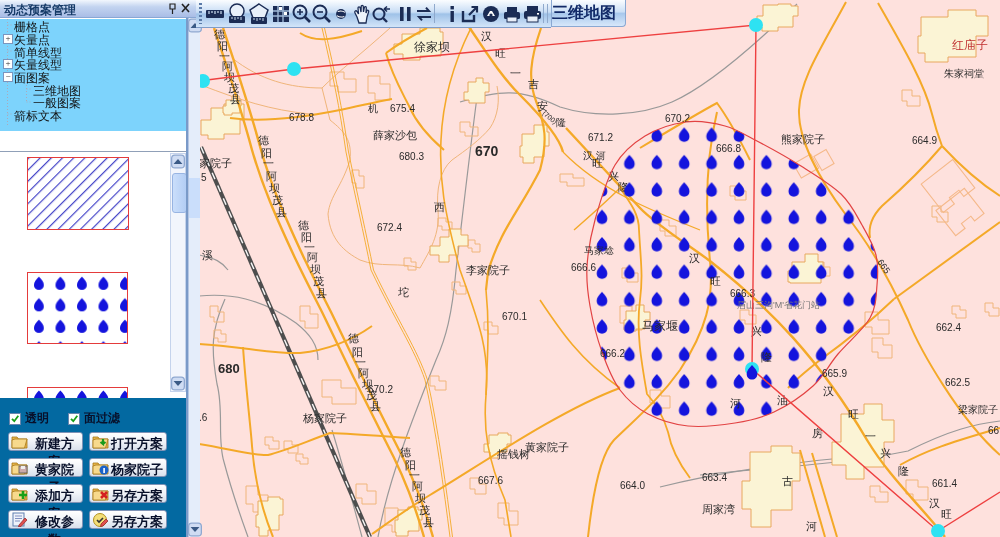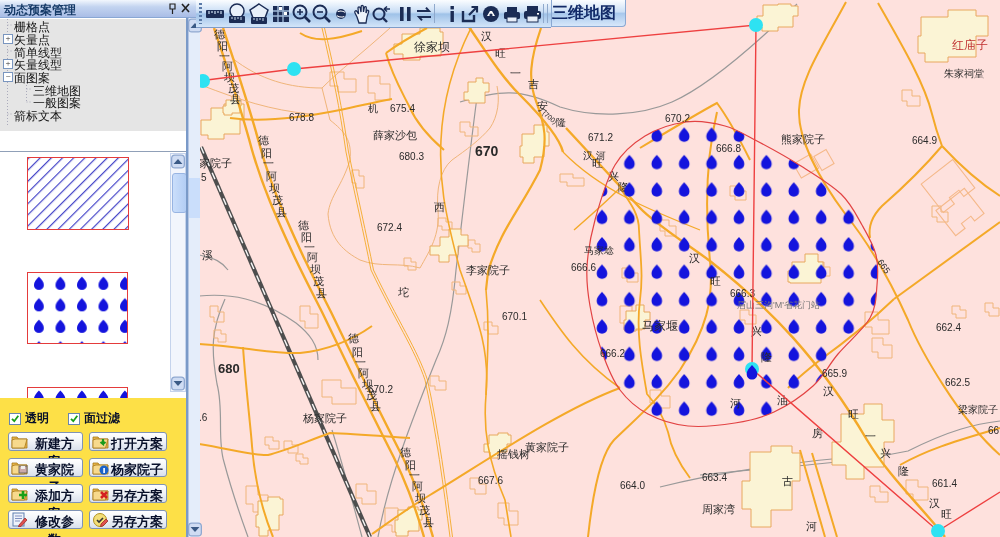--- a/index.html
+++ b/index.html
@@ -1,30 +1,30 @@
 <!DOCTYPE html>
 <html><head>
 <meta charset="utf-8">
 <style>
 html,body{margin:0;padding:0;width:1000px;height:537px;overflow:hidden;
   font-family:"Liberation Sans",sans-serif;background:#fee1dd;}
 #panel{position:absolute;left:0;top:0;width:199px;height:537px;background:#fff;z-index:5;font-family:Liberation Serif, serif;}
 #ptitle{position:absolute;left:0;top:0;width:199px;height:18px;
   background:linear-gradient(#f2f7fd,#c3d4f0 40%,#a9bde6);border-bottom:1px solid #89a7d4;box-sizing:border-box;}
 #ptitle .t{position:absolute;left:4px;top:2px;font-size:12px;font-weight:bold;color:#153a67;}
-#tree{position:absolute;left:0;top:19px;width:188px;height:112px;background:#e5e5e5;
+#tree{position:absolute;left:0;top:19px;width:188px;height:112px;background:#7dd3fc;
   font-size:12px;color:#111;}
 .ti{position:absolute;left:14px;white-space:nowrap;}
 .ti2{position:absolute;left:33px;white-space:nowrap;}
 .pm{position:absolute;left:3px;width:8px;height:8px;border:1px solid #7a96bf;background:#fff;
   font-size:9px;line-height:7px;text-align:center;color:#333;}
 #divider{position:absolute;left:0;top:151px;width:188px;height:1px;background:#90a0b8;}
 #plist{position:absolute;left:0;top:152px;width:188px;height:246px;background:#fff;}
 .pbox{position:absolute;border:1px solid #e43b3b;background:#fff;overflow:hidden;}
-#bluep{position:absolute;left:0;top:398px;width:188px;height:139px;background:#fde047;}
+#bluep{position:absolute;left:0;top:398px;width:188px;height:139px;background:#0369a1;}
 .cb{position:absolute;width:10px;height:10px;background:#fff;border:1px solid #6a86ad;}
 .cbl{position:absolute;font-size:12px;font-weight:bold;color:#08102a;}
 .btn{position:absolute;height:17px;border:1px solid #7f93b6;border-radius:3px;
   background:linear-gradient(#ffffff,#f0f3f8 50%,#d9e0ec);font-size:13px;font-weight:bold;
   color:#08102a;}
 .btn .lab{position:absolute;left:20px;top:2px;width:calc(100% - 22px);text-align:center;}
 .btn svg{position:absolute;left:2px;top:1px;}
 #oscroll{position:absolute;left:188px;top:18px;width:11px;height:519px;background:#e4edfa;
   border-left:1px solid #b5c6e4;}
 #toolbar{position:absolute;left:196px;top:0;width:355px;height:27px;z-index:6;

